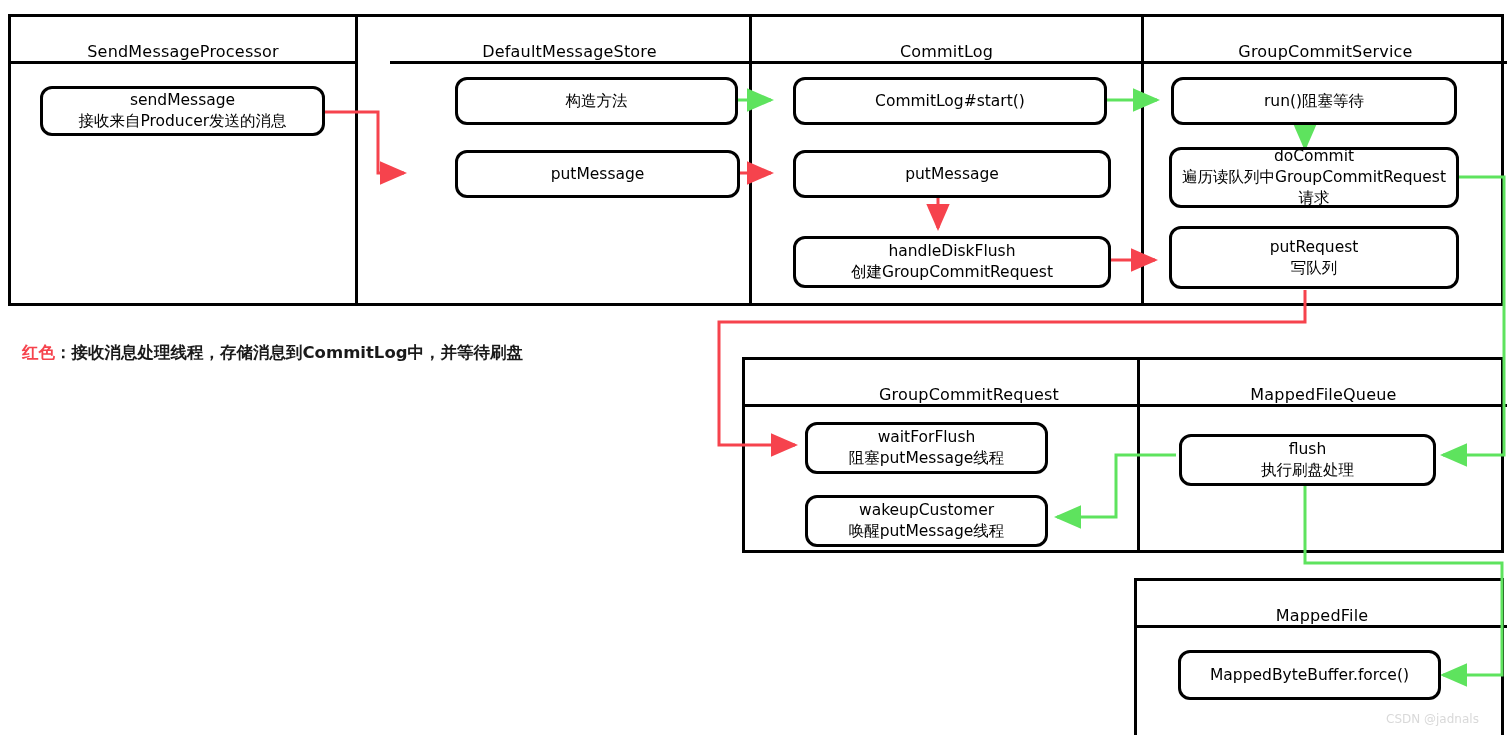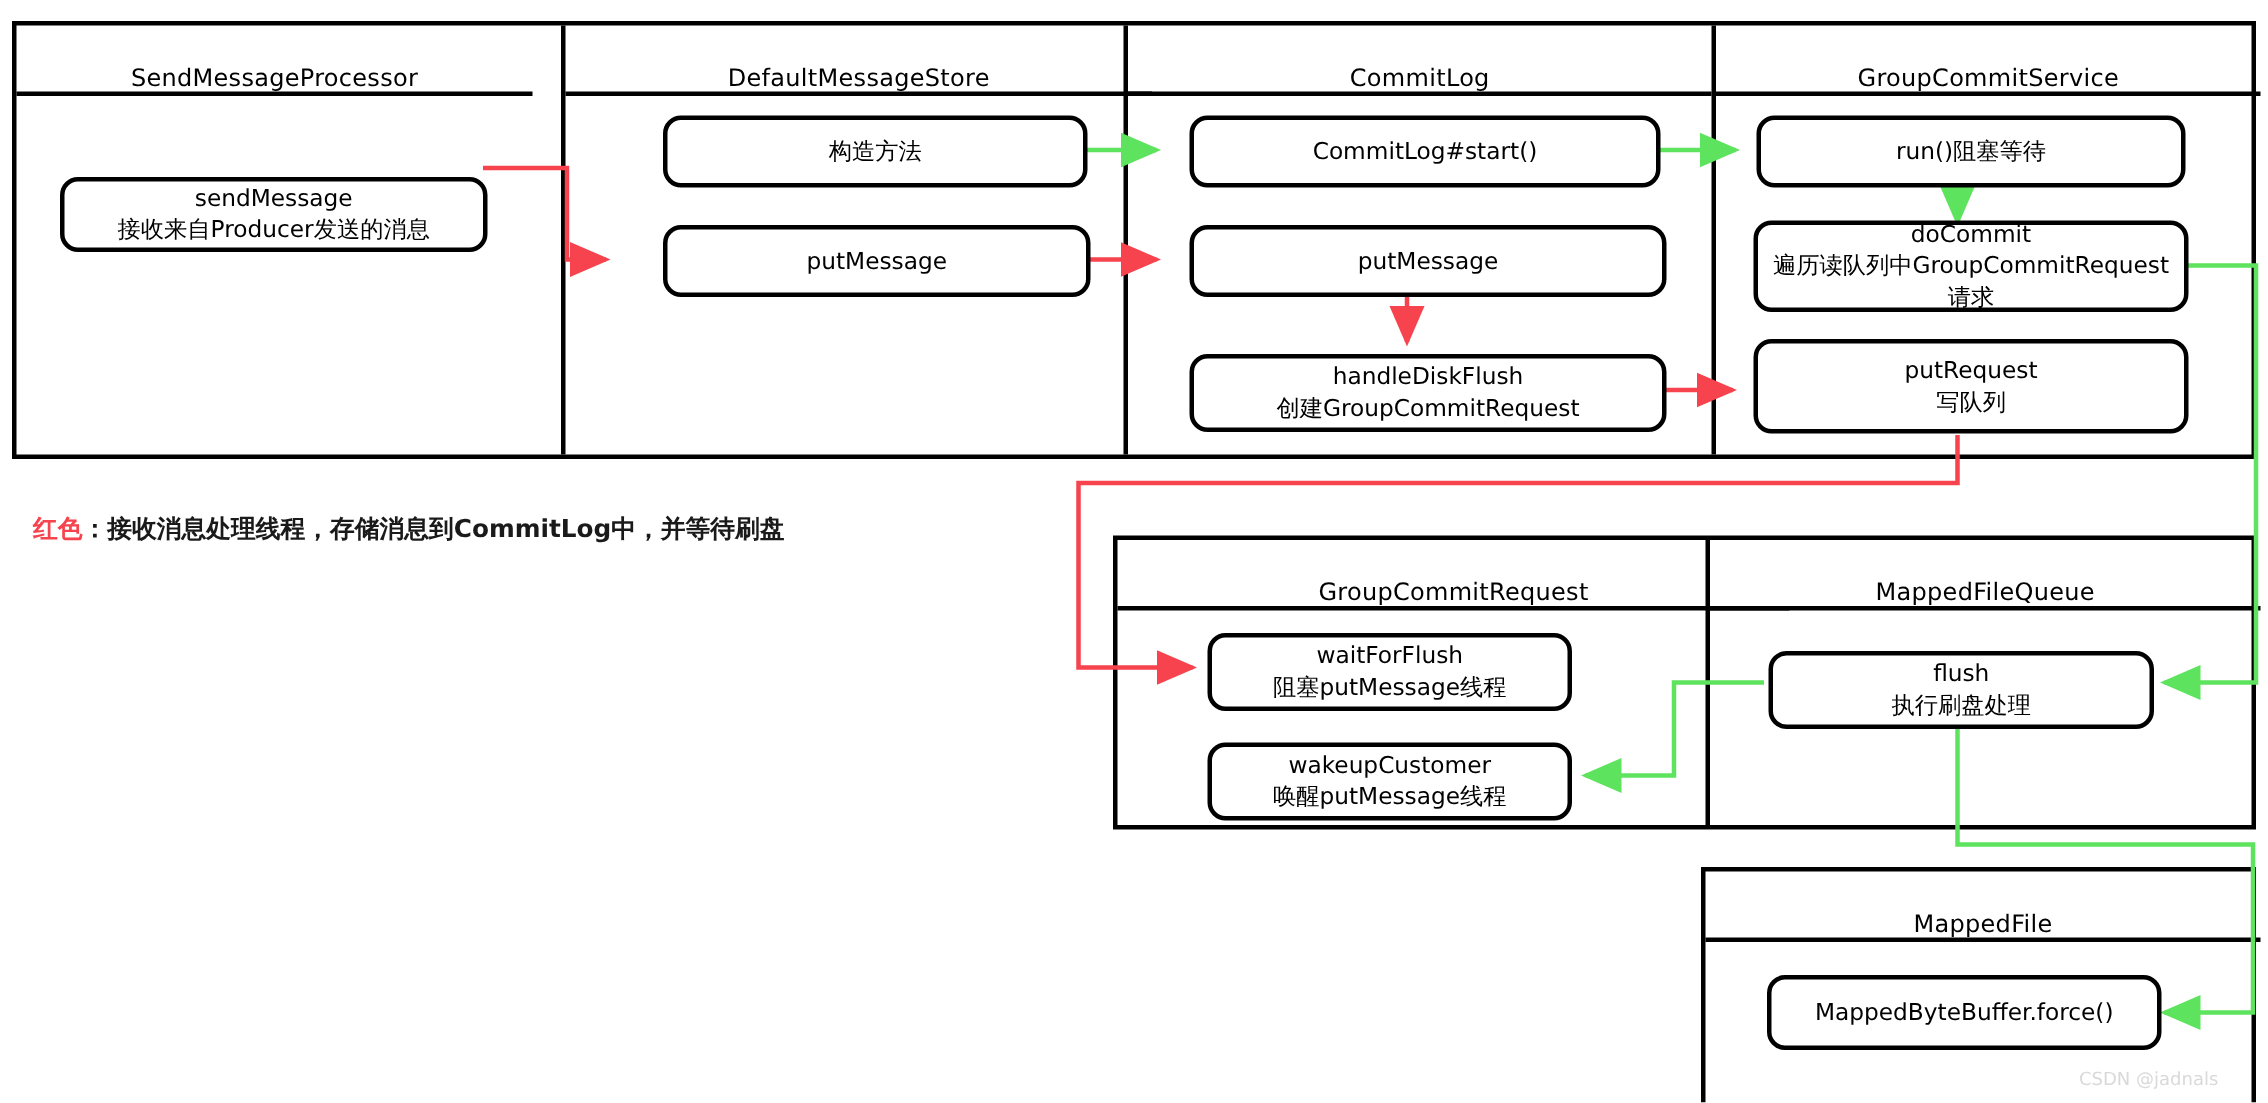--- a/index.html
+++ b/index.html
@@ -154,28 +154,28 @@
     </g>
   </svg>
 
   <div class="lane-table" style="left:8px; top:14px; width:1496px; height:292px;">
 
     <div class="lane-col" style="left:0px; width:344px;">
       <div class="lane-head">
         <span>SendMessageProcessor</span>
       </div>
       <div class="lane-body">
-        <div class="node two" style="left:29px; top:22px; width:285px; height:50px;margin-top:32px;">
+        <div class="node two" style="left:29px; top:22px; width:285px; height:50px;">
           <div class="l1">sendMessage</div>
           <div class="l2">接收来自Producer发送的消息</div>
         </div>
       </div>
     </div>
 
-    <div class="lane-col" style="left:363px; width:394px;">
+    <div class="lane-col" style="left:344px; width:394px;padding-left:32px;">
       <div class="lane-head">
         <span>DefaultMessageStore</span>
       </div>
       <div class="lane-body">
         <div class="node" style="left:65px; top:13px; width:283px; height:48px;">
           <div class="l1">构造方法</div>
         </div>
         <div class="node" style="left:65px; top:86px; width:285px; height:48px;">
           <div class="l1">putMessage</div>
         </div>

